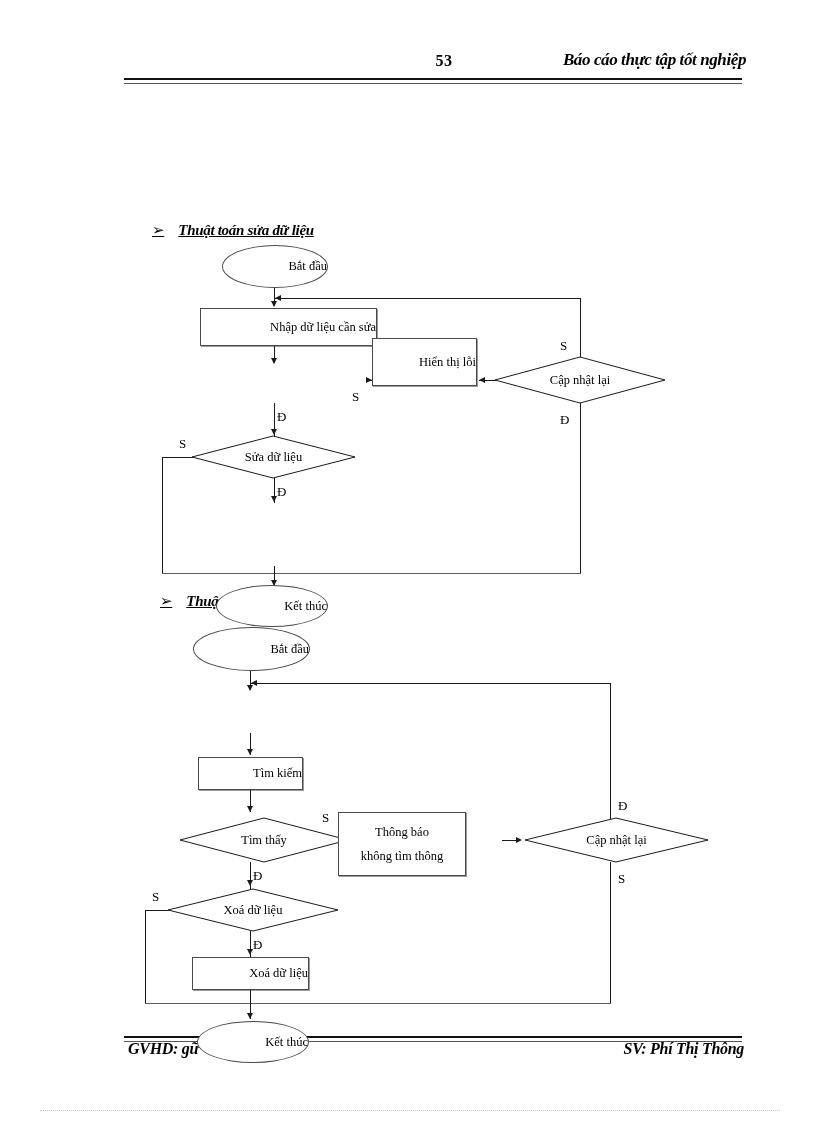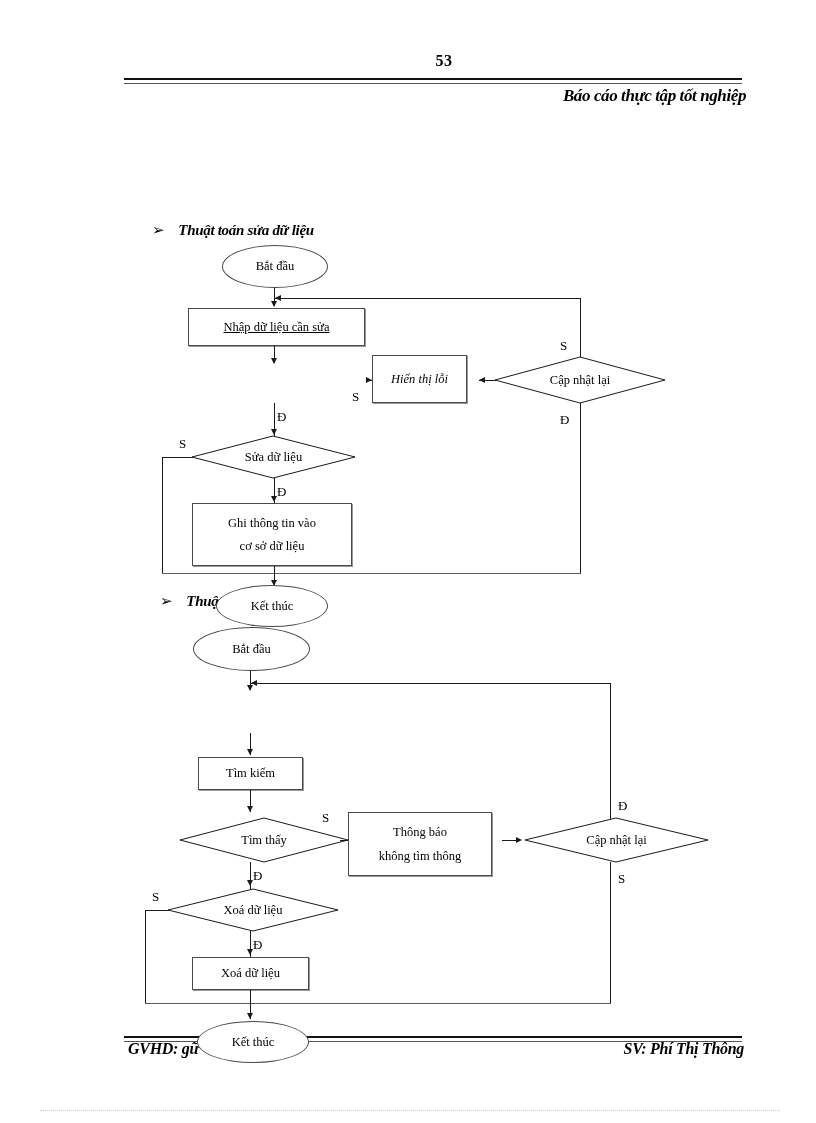--- a/index.html
+++ b/index.html
@@ -4,40 +4,40 @@
 <style>
   html,body{margin:0;padding:0;background:#ffffff;}
   body{width:816px;height:1123px;position:relative;overflow:hidden;
        font-family:"Liberation Serif", serif;color:#000;}
   .page{position:absolute;inset:0;}
 
   
   .hdr-num{position:absolute;left:414px;top:52px;width:60px;text-align:center;
            font-size:16px;font-weight:bold;font-family:"Liberation Serif",serif;letter-spacing:.5px;}
   .hdr-title{position:absolute;right:70px;top:50px;font-size:17px;font-weight:bold;
-             font-style:italic;letter-spacing:-.4px;white-space:nowrap;margin-top:36px;}
+             font-style:italic;letter-spacing:-.4px;white-space:nowrap;}
   .hdr-rule{position:absolute;left:124px;top:78px;width:618px;height:3px;
             border-top:2px solid #111;border-bottom:1px solid #555;background:#fff;}
   .ftr-rule{position:absolute;left:124px;top:1036px;width:618px;height:3px;
             border-top:2px solid #111;border-bottom:1px solid #555;background:#fff;}
   .ftr-left{position:absolute;left:128px;top:1040px;font-size:16px;font-weight:bold;
             font-style:italic;white-space:nowrap;letter-spacing:-.3px;}
   .ftr-right{position:absolute;right:72px;top:1040px;font-size:16px;font-weight:bold;
              font-style:italic;white-space:nowrap;letter-spacing:-.3px;}
   .bottom-dots{position:absolute;left:40px;top:1110px;width:740px;height:1px;
                border-top:1px dotted #c9c9c9;}
 
   
   .heading{position:absolute;font-size:15px;font-weight:bold;font-style:italic;
-           white-space:nowrap;letter-spacing:-.3px;}
+           white-space:nowrap;letter-spacing:-.3px;text-decoration:underline;}
   .heading .bullet{font-style:normal;font-weight:normal;font-size:15px;margin-right:14px;}
 
   
   .node{position:absolute;box-sizing:border-box;display:flex;align-items:center;
-        justify-content:center;text-align:center;font-size:12.5px;line-height:1.45;
+        justify-content:flex-end;text-align:center;font-size:12.5px;line-height:1.45;
         font-family:"Liberation Serif",serif;background:#fff;}
   .box{border:1px solid #4a4a4a;box-shadow:1px 1px 0 #9a9a9a;}
   .box.two-line{flex-direction:column;justify-content:space-around;padding:7px 4px;}
   .ellipse{border:1px solid #4a4a4a;border-radius:50%;background:#fff;}
   .diamond-wrap{position:absolute;background:transparent;}
   .diamond-wrap svg{position:absolute;left:0;top:0;overflow:visible;}
   .diamond-label{position:absolute;left:0;top:0;width:100%;height:100%;
                  display:flex;align-items:center;justify-content:center;
                  font-size:12.5px;white-space:nowrap;}
 
@@ -71,37 +71,37 @@
     <span class="bullet">➢</span><span>Thuật toán sửa dữ liệu</span>
   </div>
 
   <div class="node ellipse" style="left:222px;top:245px;width:106px;height:43px;">
     <span>Bắt đầu</span>
   </div>
 
   <div class="ln lnv" style="left:274px;top:288px;height:18px;"></div>
   <div class="arrow arr-down" style="left:271px;top:301px;"></div>
 
-  <div class="node box" style="left:188px;top:308px;width:177px;height:38px;text-decoration:underline;">
+  <div class="node box" style="left:200px;top:308px;width:177px;height:38px;">
     <span>Nhập dữ liệu cần sửa</span>
   </div>
 
   <div class="ln lnv" style="left:274px;top:346px;height:17px;"></div>
   <div class="arrow arr-down" style="left:271px;top:358px;"></div>
 
 
   <div class="ln lnh" style="left:369px;top:380px;width:6px;"></div>
   <div class="arrow arr-right" style="left:366px;top:377px;"></div>
   <div class="edge-lbl" style="left:352px;top:389px;">S</div>
 
   <div class="ln lnv" style="left:274px;top:403px;height:34px;"></div>
   <div class="arrow arr-down" style="left:271px;top:429px;"></div>
   <div class="edge-lbl" style="left:277px;top:409px;">Đ</div>
 
-  <div class="node box" style="left:372px;top:355px;width:95px;height:48px;font-style:italic;">
+  <div class="node box" style="left:372px;top:338px;width:105px;height:48px;">
     <span>Hiển thị lỗi</span>
   </div>
 
   <div class="diamond-wrap" style="left:495px;top:357px;width:170px;height:46px;">
     <svg width="170" height="46">
         <polygon points="85,0 170,23 85,46 0,23" fill="#fff" stroke="#1a1a1a" stroke-width="1"></polygon>
       </svg>
     <div class="diamond-label">Cập nhật lại</div>
   </div>
 
@@ -124,24 +124,20 @@
   </div>
 
   <div class="edge-lbl" style="left:179px;top:436px;">S</div>
   <div class="ln lnh" style="left:162px;top:457px;width:31px;"></div>
   <div class="ln lnv" style="left:162px;top:457px;height:116px;"></div>
 
   <div class="ln lnv" style="left:274px;top:478px;height:25px;"></div>
   <div class="arrow arr-down" style="left:271px;top:496px;"></div>
   <div class="edge-lbl" style="left:277px;top:484px;">Đ</div>
 
-  <div class="node box two-line" style="left:192px;top:503px;width:160px;height:63px;">
-    <span>Ghi thông tin vào</span>
-    <span>cơ sở dữ liệu</span>
-  </div>
 
   <div class="ln lnv" style="left:274px;top:566px;height:8px;"></div>
   <div class="ln lnh ln-grey" style="left:162px;top:573px;width:419px;"></div>
   <div class="ln lnv" style="left:274px;top:573px;height:12px;"></div>
   <div class="arrow arr-down" style="left:271px;top:580px;"></div>
 
   <div class="heading" style="left:160px;top:592px;">
     <span class="bullet">➢</span><span>Thuật toán xoá dữ liệu</span>
   </div>
 
@@ -172,21 +168,21 @@
   </div>
 
   <div class="ln lnh" style="left:340px;top:840px;width:15px;"></div>
   <div class="arrow arr-right" style="left:351px;top:837px;"></div>
   <div class="edge-lbl" style="left:322px;top:810px;">S</div>
 
   <div class="ln lnv" style="left:250px;top:862px;height:28px;"></div>
   <div class="arrow arr-down" style="left:247px;top:880px;"></div>
   <div class="edge-lbl" style="left:253px;top:868px;">Đ</div>
 
-  <div class="node box two-line" style="left:348px;top:812px;width:144px;height:64px;text-align:center;">
+  <div class="node box two-line" style="left:338px;top:812px;width:128px;height:64px;text-align:center;">
     <span>Thông báo</span>
     <span>không tìm thông</span>
   </div>
 
   <div class="ln lnh" style="left:502px;top:840px;width:18px;"></div>
   <div class="arrow arr-right" style="left:516px;top:837px;"></div>
 
   <div class="diamond-wrap" style="left:525px;top:818px;width:183px;height:44px;">
     <svg width="183" height="44">
         <polygon points="91,0 183,22 91,44 0,22" fill="#fff" stroke="#1a1a1a" stroke-width="1"></polygon>

